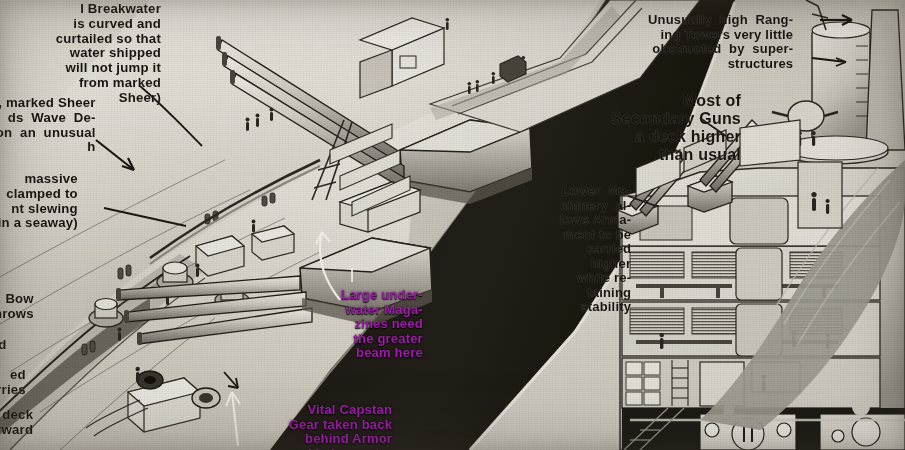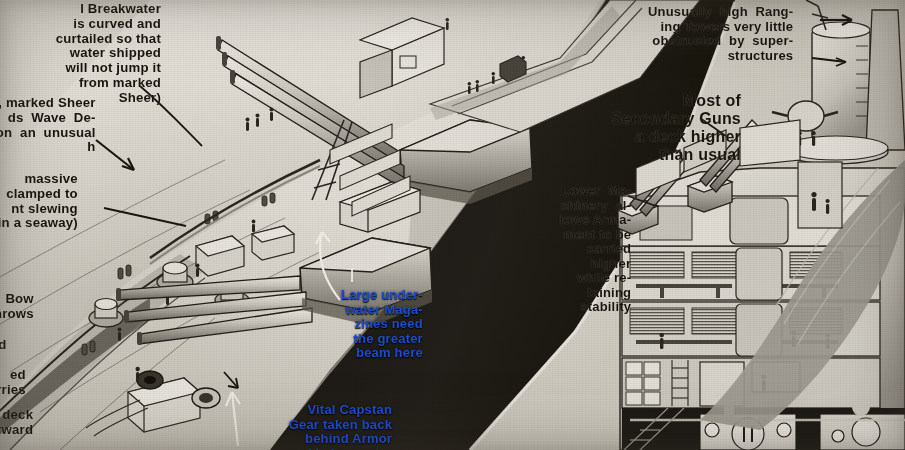--- a/index.html
+++ b/index.html
@@ -25,21 +25,21 @@
     box-shadow:inset 0 0 70px rgba(60,55,45,.35), inset 0 0 20px rgba(60,55,45,.25);}
 
   
   .art{position:absolute;inset:0;}
   svg{display:block;}
 
   
   .cap{position:absolute;font-weight:bold;line-height:1.12;
        letter-spacing:.2px;white-space:pre;}
   .cap.dark{color:#19150f;text-shadow:0 0 1px rgba(255,255,255,.35);}
-  .cap.light{color:#1d4ed8;text-shadow:0 1px 1px rgba(0,0,0,.85),0 0 3px rgba(0,0,0,.6);}
+  .cap.light{color:#a21caf;text-shadow:0 1px 1px rgba(0,0,0,.85),0 0 3px rgba(0,0,0,.6);}
   .cap.l{text-align:right;}
 </style>
 </head>
 <body>
 
 <div id="page">
 
   <div class="paper"></div>
 
   <div class="art">
@@ -588,21 +588,21 @@
 orward</div>
       <div class="cap light l" style="left: 341px; top: 288px; font-size: 13px;">Large under-
 water Maga-
 zines need
 the greater
 beam here</div>
       <div class="cap light l" style="left: 288px; top: 381px; font-size: 13px; margin-top: 22px;">Vital Capstan
 Gear taken back
 behind Armor
 and below water</div>
-      <div class="cap dark l" style="left: 648px; top: 5px; font-size: 13px;">Unusually  high  Rang-
+      <div class="cap dark l" style="left: 648px; top: 13px; font-size: 13px;">Unusually  high  Rang-
 ing Towers very little
 obstructed  by  super-
         structures</div>
       <div class="cap dark l" style="left: 611px; top: 92px; font-size: 16px;">  Most of
 Secondary Guns
  a deck higher
  than usual</div>
       <div class="cap dark l" style="left: 552px; top: 160px; font-size: 13px; margin-top: 24px;"> Lower  Ma-
   chinery  al-
   lows Arma-

